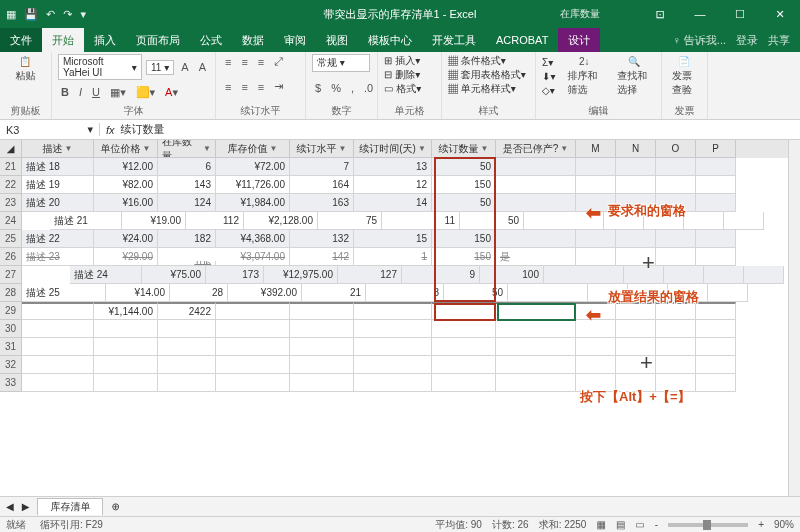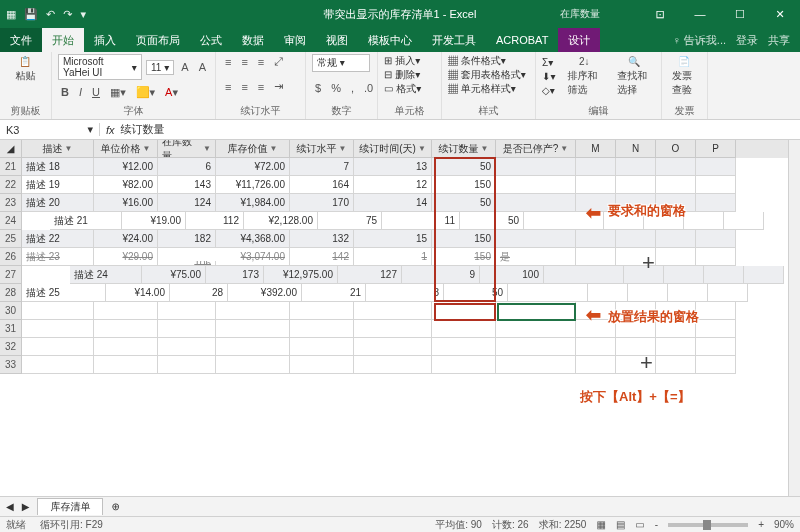--- a/index.html
+++ b/index.html
@@ -268,21 +268,21 @@
         <div class="cell " style="width: 40px;"></div>
         <div class="cell " style="width: 40px;"></div>
         <div class="cell " style="width: 40px;"></div>
       </div>
       <div class="row">
         <div class="rowhdr">23</div>
         <div class="cell shade" style="width: 72px;">描述 20</div>
         <div class="cell r shade" style="width: 64px;">¥16.00</div>
         <div class="cell r shade" style="width: 58px;">124</div>
         <div class="cell r shade" style="width: 74px;">¥1,984.00</div>
-        <div class="cell r shade" style="width: 64px;">170</div>
+        <div class="cell r shade" style="width: 64px;">163</div>
         <div class="cell r shade" style="width: 78px;">14</div>
         <div class="cell r shade" style="width: 64px;">50</div>
         <div class="cell shade" style="width: 80px;"></div>
         <div class="cell shade" style="width: 40px;"></div>
         <div class="cell shade" style="width: 40px;"></div>
         <div class="cell shade" style="width: 40px;"></div>
         <div class="cell shade" style="width: 40px;"></div>
       </div>
       <div class="row">
         <div class="rowhdr">24</div>
@@ -353,20 +353,35 @@
         <div class="cell r " style="width: 64px;">21</div>
         <div class="cell r " style="width: 78px;">8</div>
         <div class="cell r " style="width: 64px;">50</div>
         <div class="cell " style="width: 80px;"></div>
         <div class="cell " style="width: 40px;"></div>
         <div class="cell " style="width: 40px;"></div>
         <div class="cell " style="width: 40px;"></div>
         <div class="cell " style="width: 40px;"></div>
       </div>
       <div class="row">
+        <div class="rowhdr">29</div>
+        <div class="cell tot" style="width: 72px;"></div>
+        <div class="cell r tot" style="width: 64px;">¥1,144.00</div>
+        <div class="cell r tot" style="width: 58px;">2422</div>
+        <div class="cell r tot" style="width: 74px;"></div>
+        <div class="cell r tot" style="width: 64px;"></div>
+        <div class="cell r tot" style="width: 78px;"></div>
+        <div class="cell r tot" style="width: 64px;"></div>
+        <div class="cell tot" style="width: 80px;"></div>
+        <div class="cell tot" style="width: 40px;"></div>
+        <div class="cell tot" style="width: 40px;"></div>
+        <div class="cell tot" style="width: 40px;"></div>
+        <div class="cell tot" style="width: 40px;"></div>
+      </div>
+      <div class="row">
         <div class="rowhdr">30</div>
         <div class="cell " style="width: 72px;"></div>
         <div class="cell r " style="width: 64px;"></div>
         <div class="cell r " style="width: 58px;"></div>
         <div class="cell r " style="width: 74px;"></div>
         <div class="cell r " style="width: 64px;"></div>
         <div class="cell r " style="width: 78px;"></div>
         <div class="cell r " style="width: 64px;"></div>
         <div class="cell " style="width: 80px;"></div>
         <div class="cell " style="width: 40px;"></div>
@@ -420,21 +435,21 @@
         <div class="cell " style="width: 40px;"></div>
       </div>
     </div>
 
   <div class="thickbox" style="left:434px;top:17px;width:62px;height:145px"></div>
   <div class="thickbox" style="left:434px;top:163px;width:62px;height:18px"></div>
   <div class="sel-cell" style="left:497px;top:163px;width:79px;height:18px"></div>
   <span class="arr-red" style="left:586px;top:62px">⬅</span>
   <div class="ann" style="left:608px;top:62px">要求和的窗格</div>
   <span class="arr-red" style="left:586px;top:164px">⬅</span>
-  <div class="ann" style="left:608px;top:168px">放置结果的窗格</div>
+  <div class="ann" style="left:608px;top:148px">放置结果的窗格</div>
   <div class="ann" style="left:580px;top:248px">按下【Alt】+【=】</div>
   <span class="plus" style="left:642px;top:110px">+</span>
   <span class="plus" style="left:640px;top:210px">+</span>
   <div class="sc"></div>
 </div>
 
 <div class="tabsbar">
   <span>◀</span>
   <span>▶</span>
   <span class="sheet-tab">库存清单</span>

